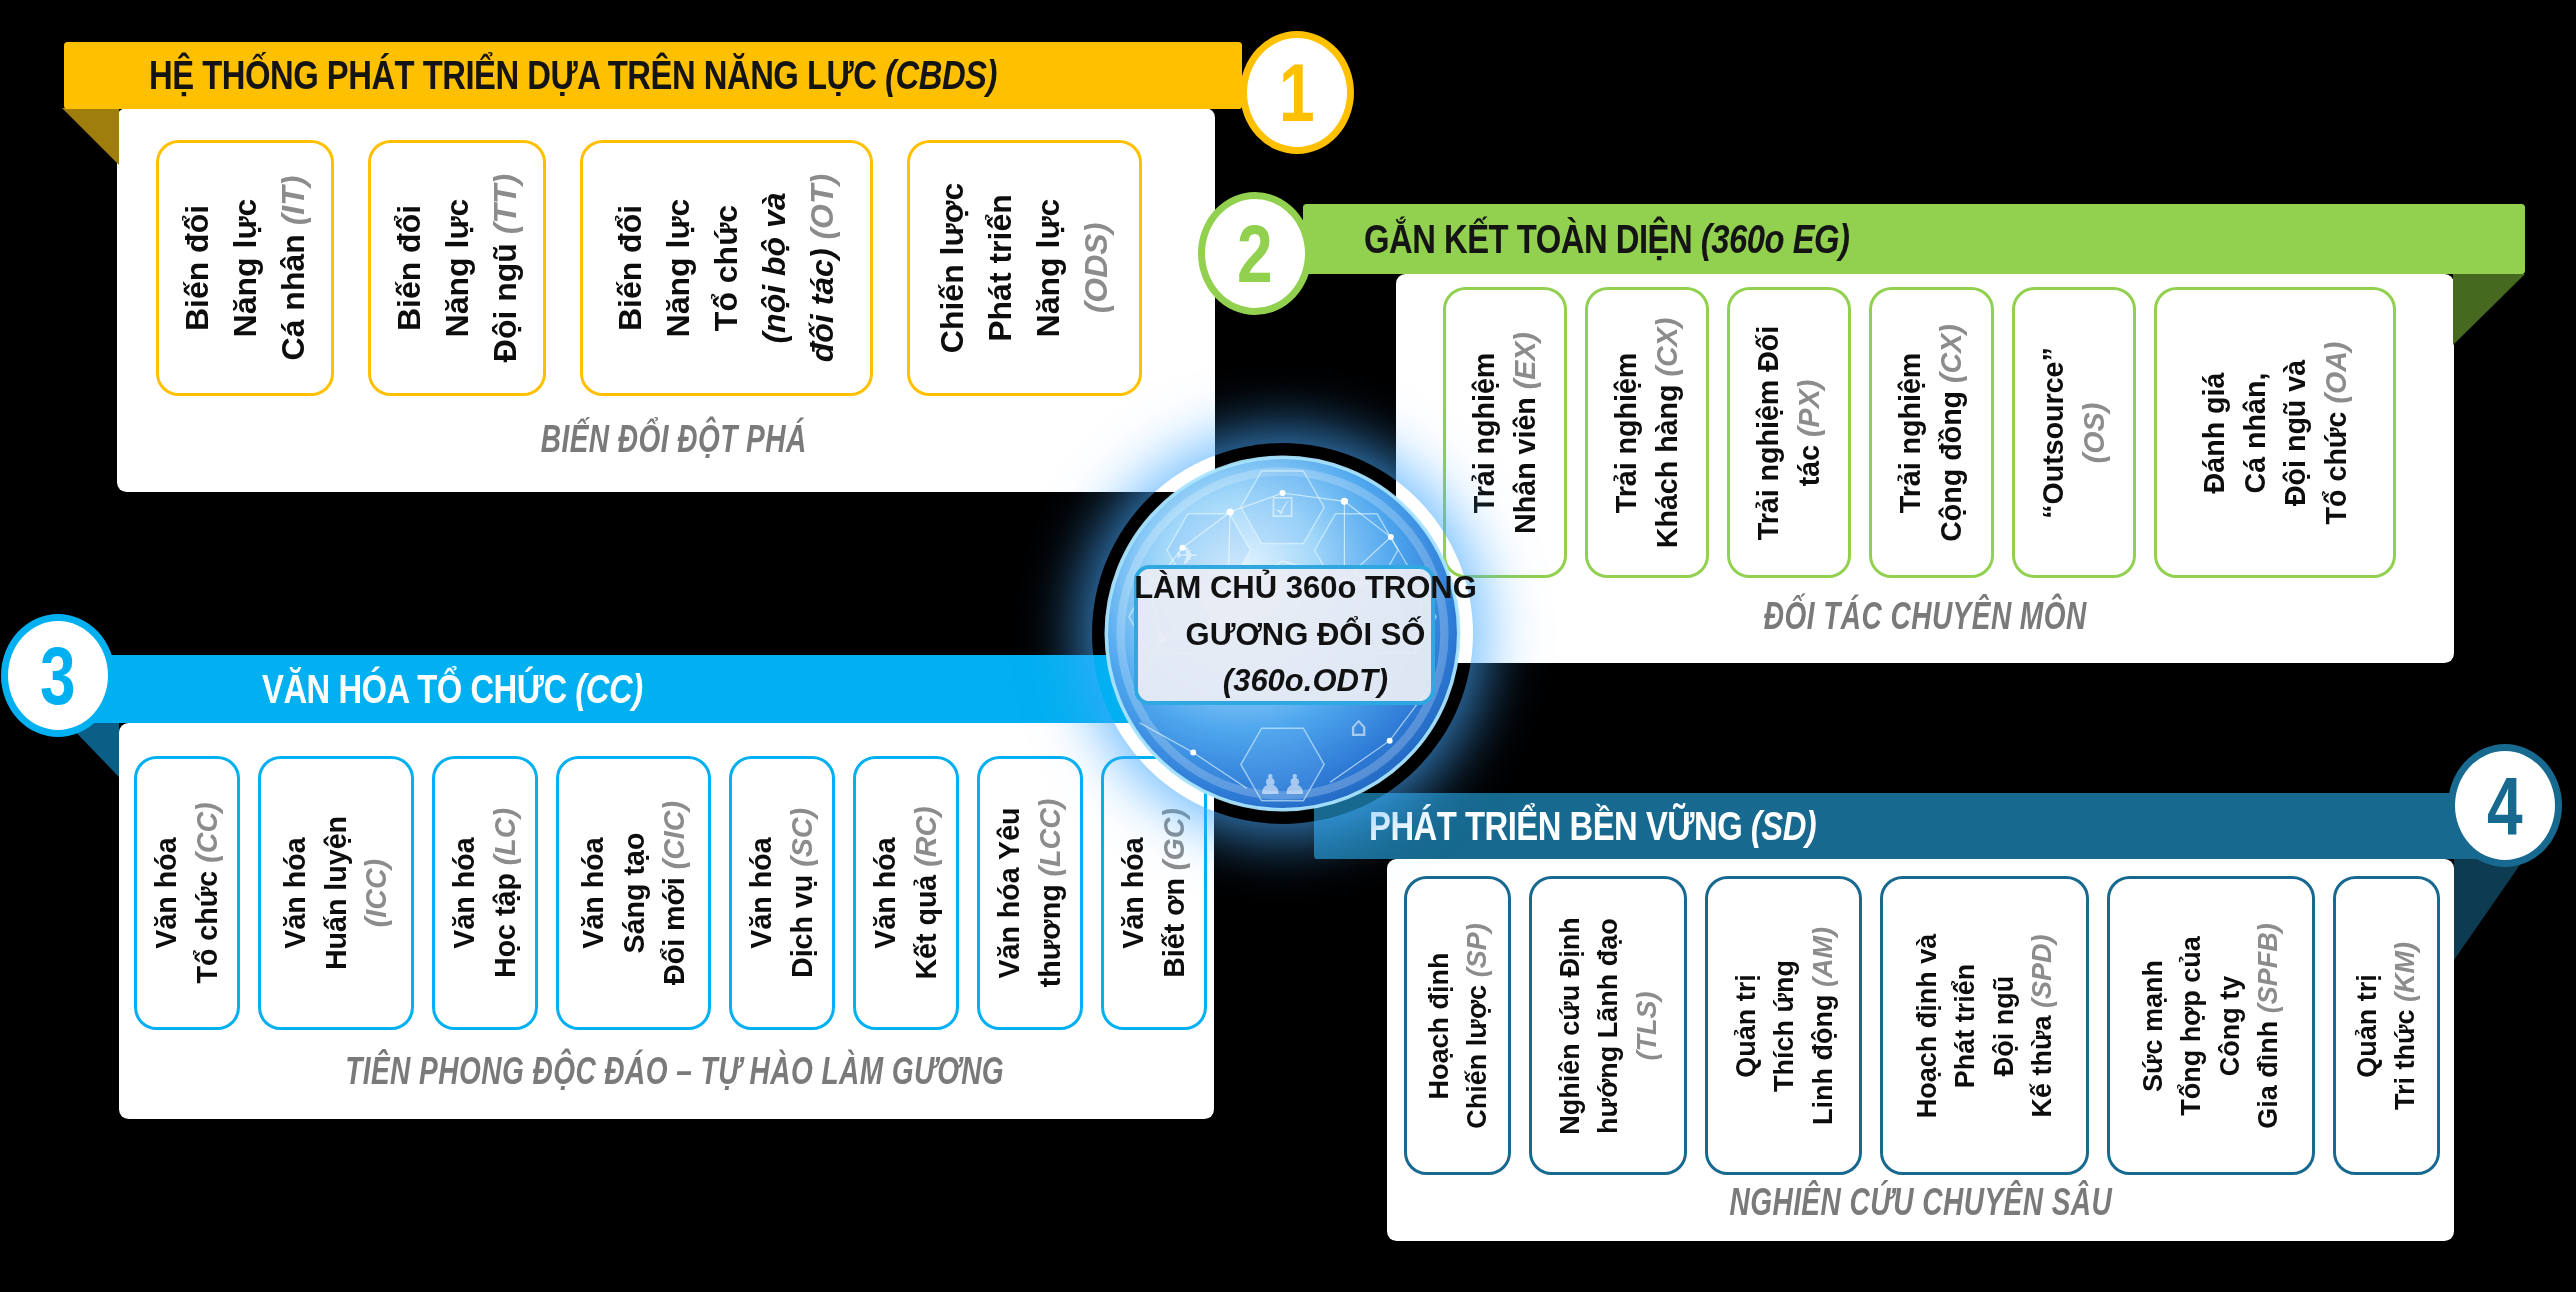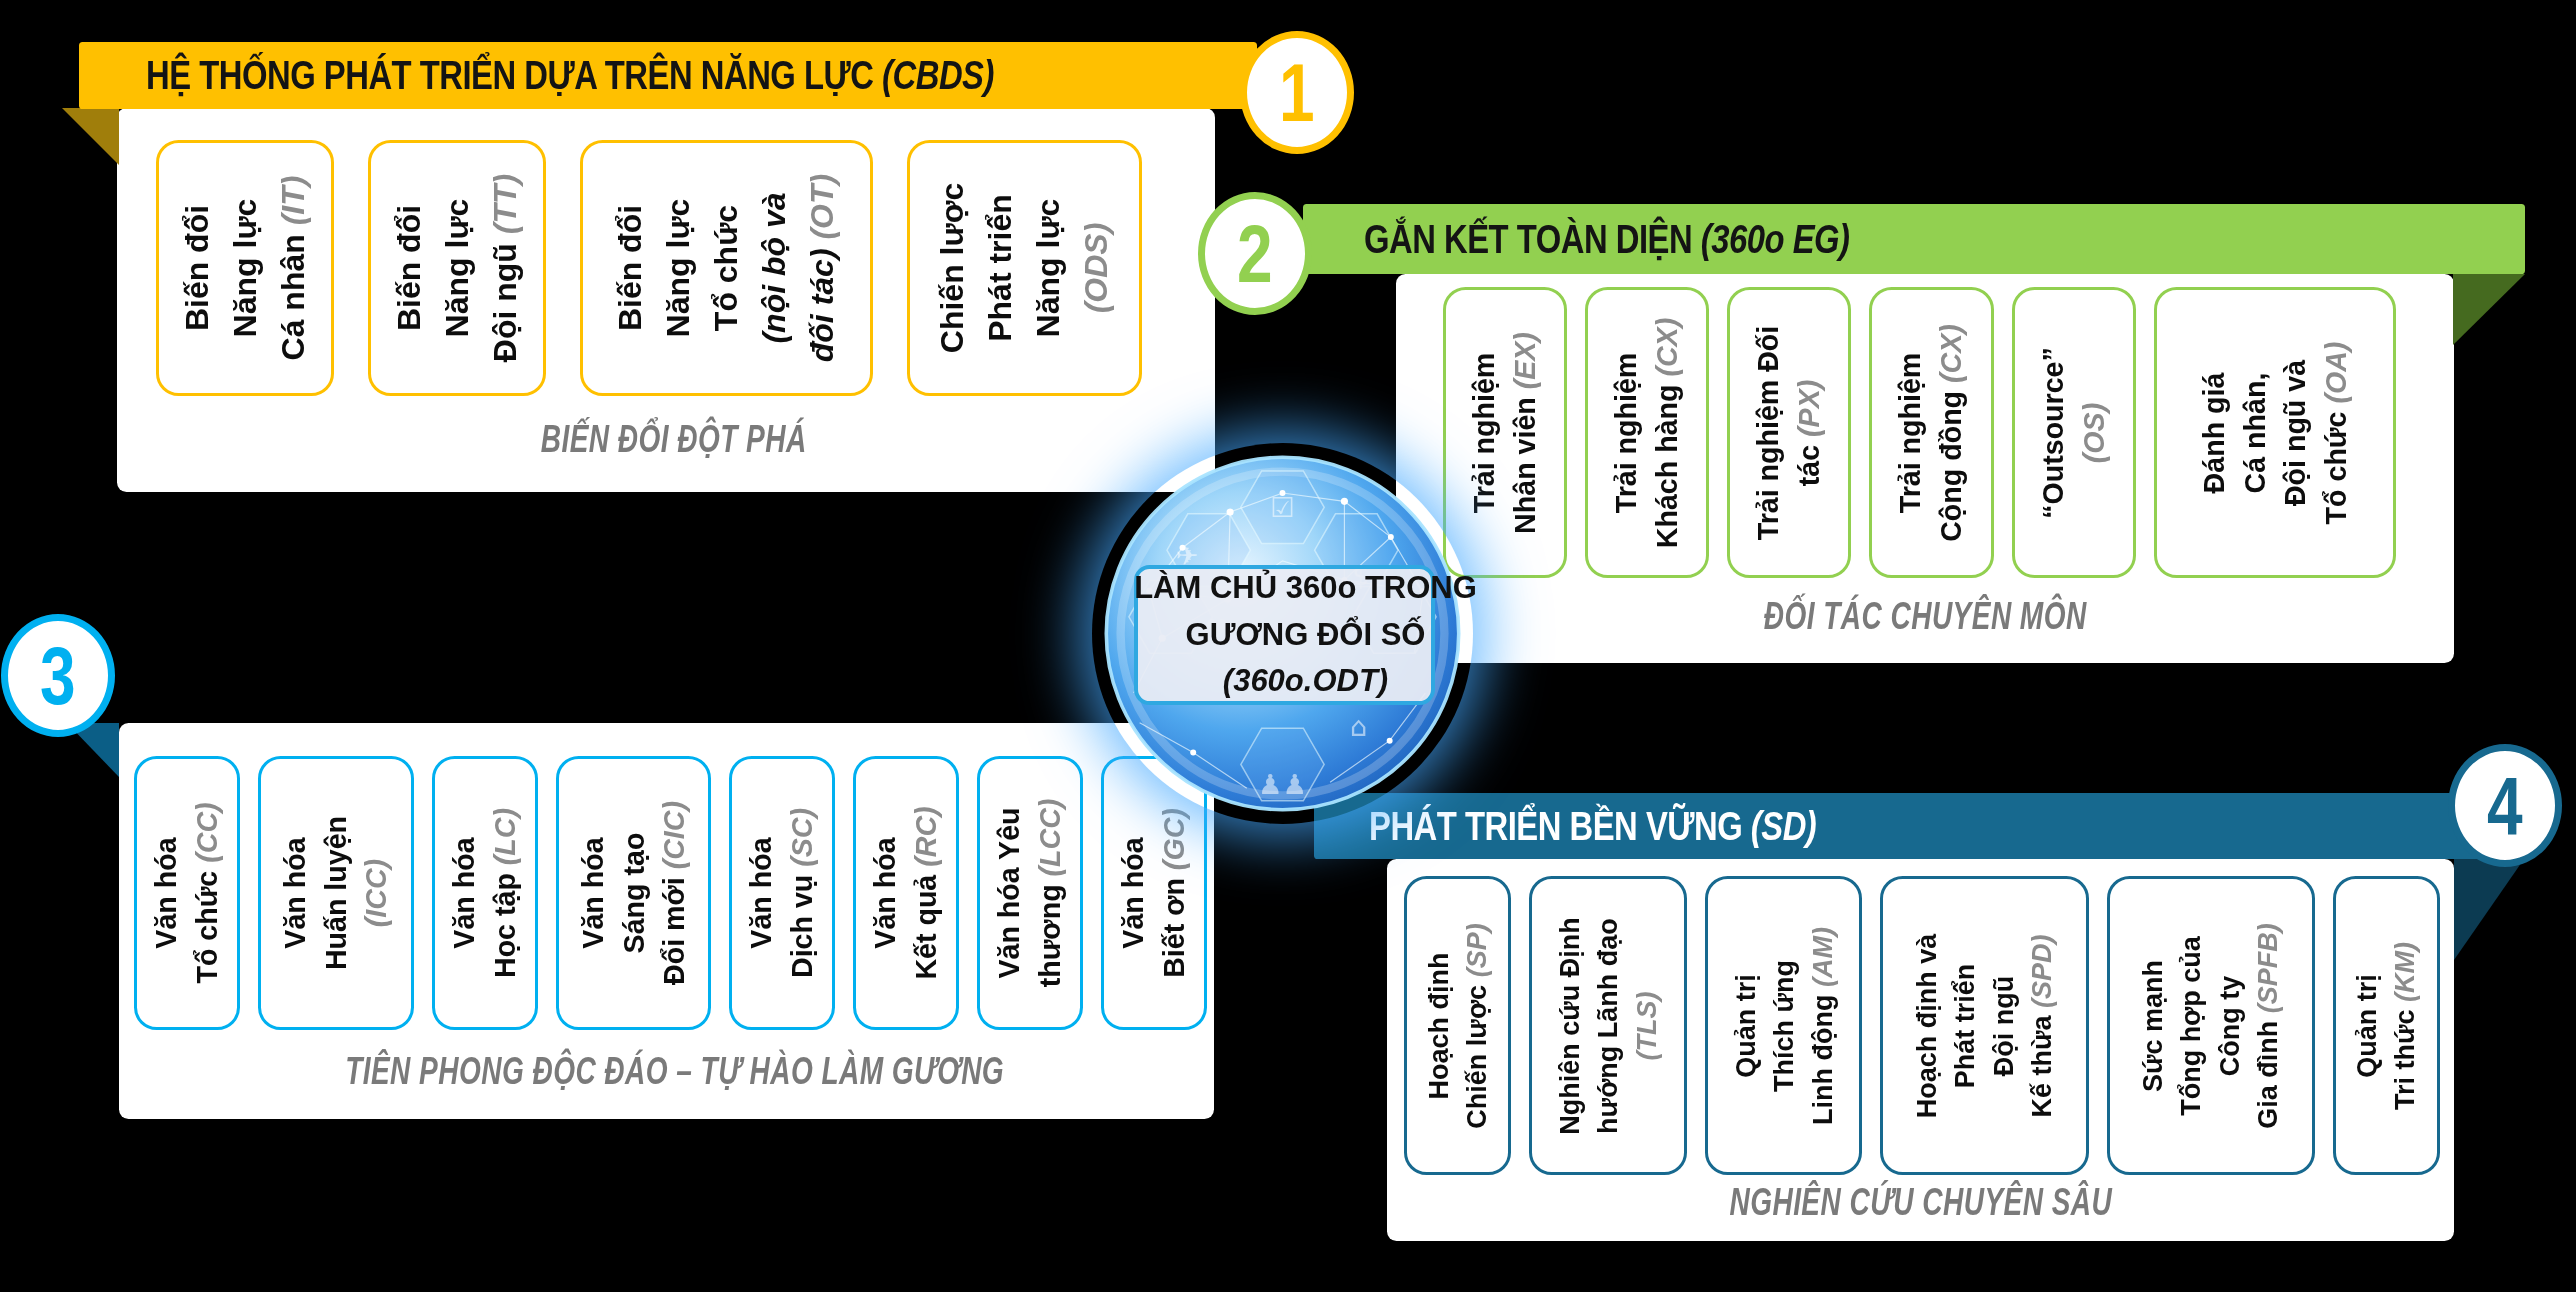--- a/index.html
+++ b/index.html
@@ -40,21 +40,21 @@
   .cl-line{font-weight:bold;font-size:31px;color:#111;line-height:1.5;white-space:nowrap;margin-left:42px;}
   .cl-it{font-style:italic;}
 </style>
 </head>
 <body>
 
 <div id="stage">
 
   <div class="panel" style="left:117px;top:108px;width:1098px;height:384px;"></div>
   <div class="fold" style="left: 62px; top: 108px; width: 57px; height: 57px; clip-path: polygon(0px 0px, 100% 0px, 100% 100%); background: rgb(160, 126, 11);"></div>
-  <div class="hdr" style="left: 79px; top: 42px; width: 1178px; height: 67px; padding-left: 67px; background: rgb(255, 192, 0); color: rgb(20, 20, 20);">
+  <div class="hdr" style="left: 64px; top: 42px; width: 1178px; height: 67px; padding-left: 85px; background: rgb(255, 192, 0); color: rgb(20, 20, 20);">
     <span class="htext"><span>HỆ THỐNG PHÁT TRIỂN DỰA TRÊN NĂNG LỰC </span><span class="hsuffix">(CBDS)</span></span>
   </div>
   <div class="badge" style="left: 1240px; top: 31px; border-color: rgb(255, 192, 0);">
     <span class="num" style="color: rgb(255, 192, 0);">1</span>
   </div>
   <div class="cards-row q1row" style="left:156px;top:140px;width:986px;height:256px;gap:34px;">
       <div class="card" style="border-color: rgb(255, 192, 0); flex-grow: 3;">
         <div class="vtext"><span class="main">Biến đổi
 Năng lực
 Cá nhân </span><span class="code">(IT)</span></div>
@@ -117,20 +117,23 @@
 Đội ngũ và
 Tổ chức </span><span class="code">(OA)</span></div>
       </div>
     </div>
   <div class="caption" style="left:1396px;top:594px;width:1058px;">
     <span class="cap">ĐỐI TÁC CHUYÊN MÔN</span>
   </div>
 
   <div class="panel" style="left:119px;top:723px;width:1095px;height:396px;"></div>
   <div class="fold" style="left: 67px; top: 723px; width: 52px; height: 54px; clip-path: polygon(0px 0px, 100% 0px, 100% 100%); background: rgb(11, 94, 134);"></div>
+  <div class="hdr" style="left: 89px; top: 655px; width: 1045px; height: 68px; padding-left: 173px; background: rgb(0, 176, 240); color: rgb(255, 255, 255);">
+    <span class="htext"><span>VĂN HÓA TỔ CHỨC </span><span class="hsuffix">(CC)</span></span>
+  </div>
   <div class="badge" style="left: 1.2px; top: 614px; border-color: rgb(0, 176, 240);">
     <span class="num" style="color: rgb(0, 176, 240);">3</span>
   </div>
   <div class="cards-row q3row" style="left:134px;top:756px;width:1073px;height:274px;gap:18px;">
       <div class="card" style="border-color: rgb(0, 176, 240); flex-grow: 2;">
         <div class="vtext"><span class="main">Văn hóa
 Tổ chức </span><span class="code">(CC)</span></div>
       </div>
       <div class="card" style="border-color: rgb(0, 176, 240); flex-grow: 3;">
         <div class="vtext"><span class="main">Văn hóa

